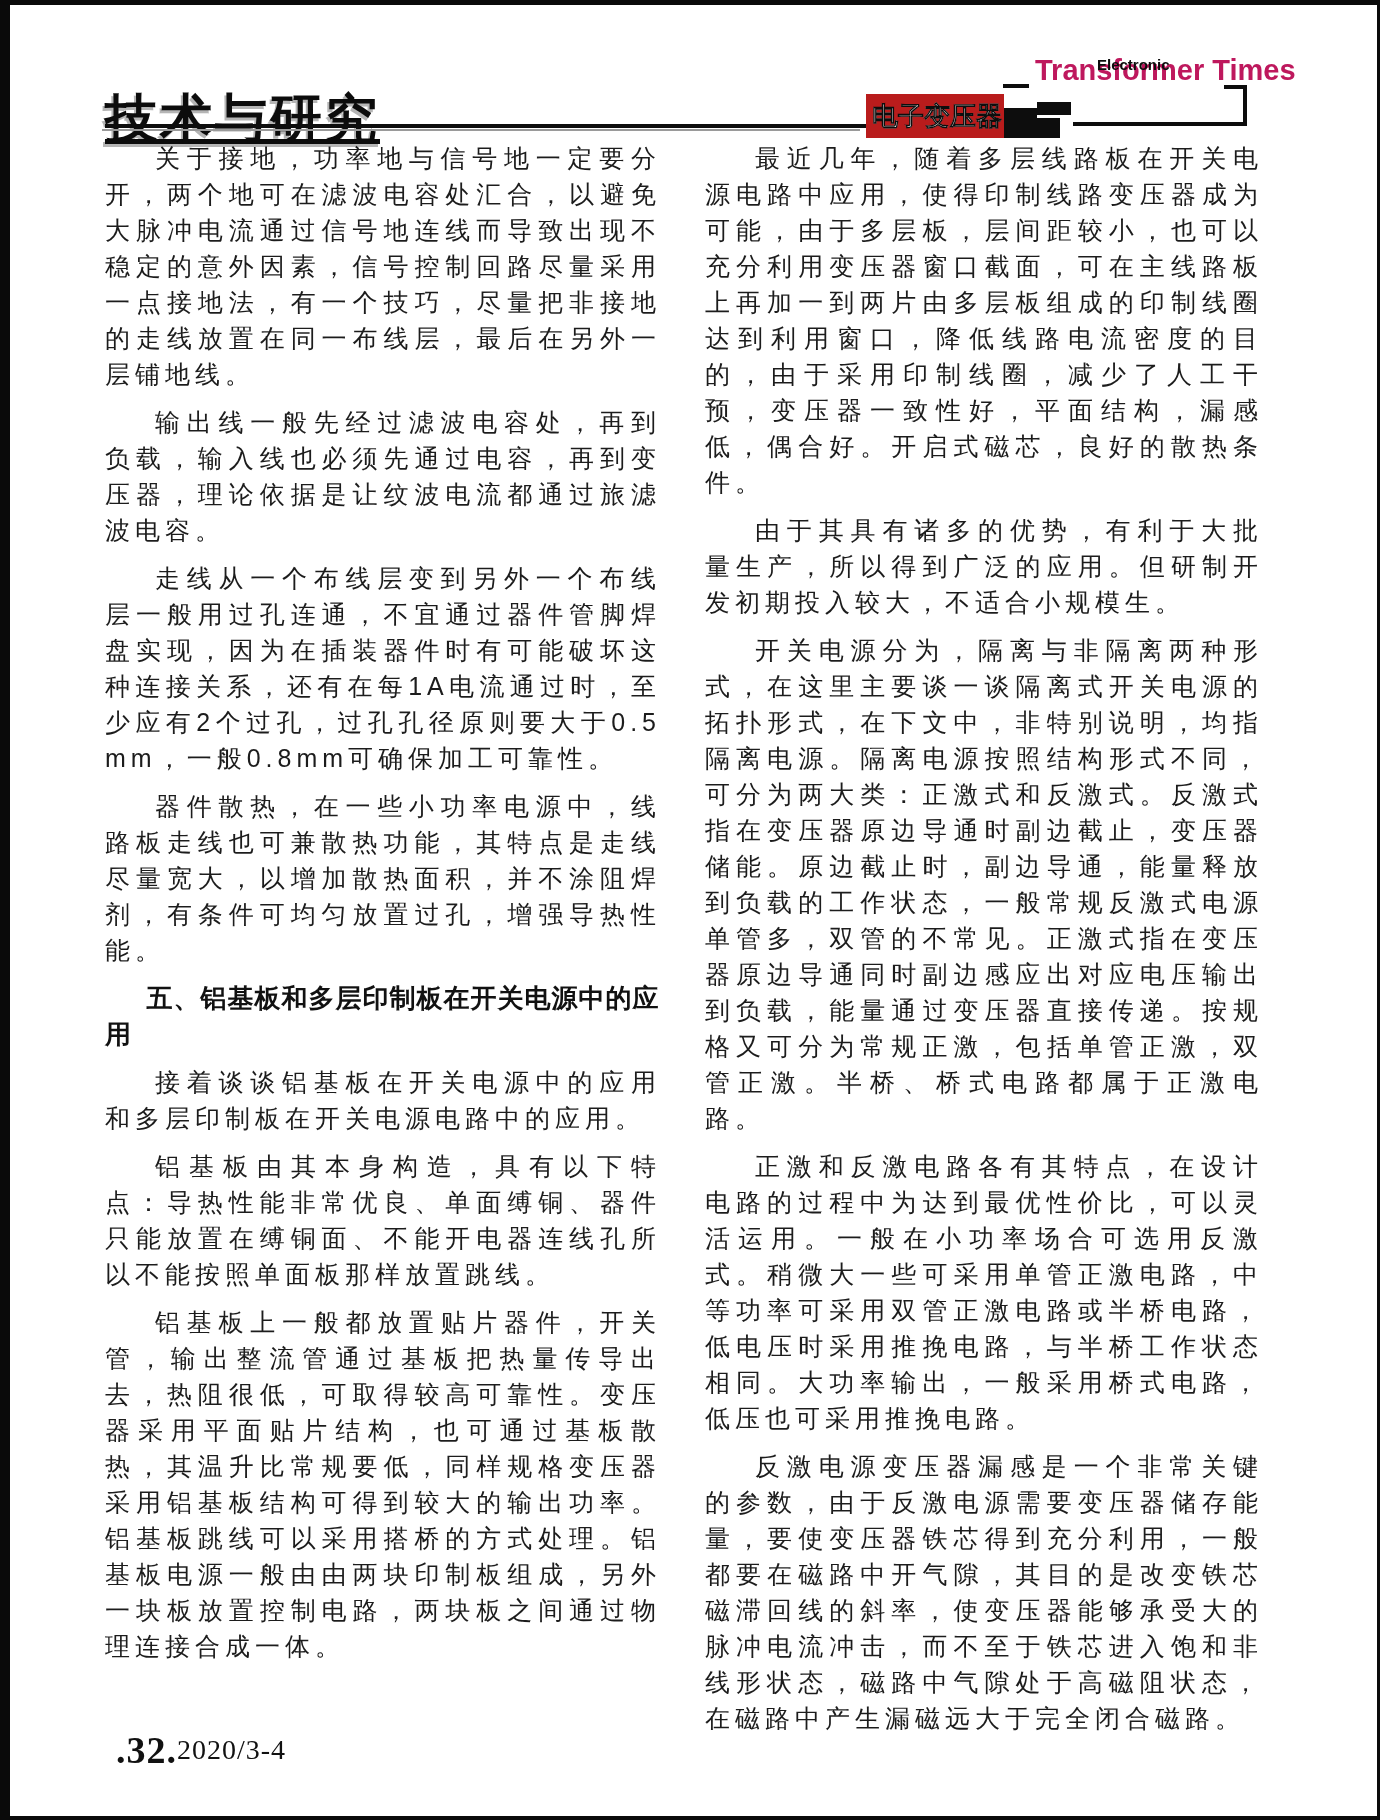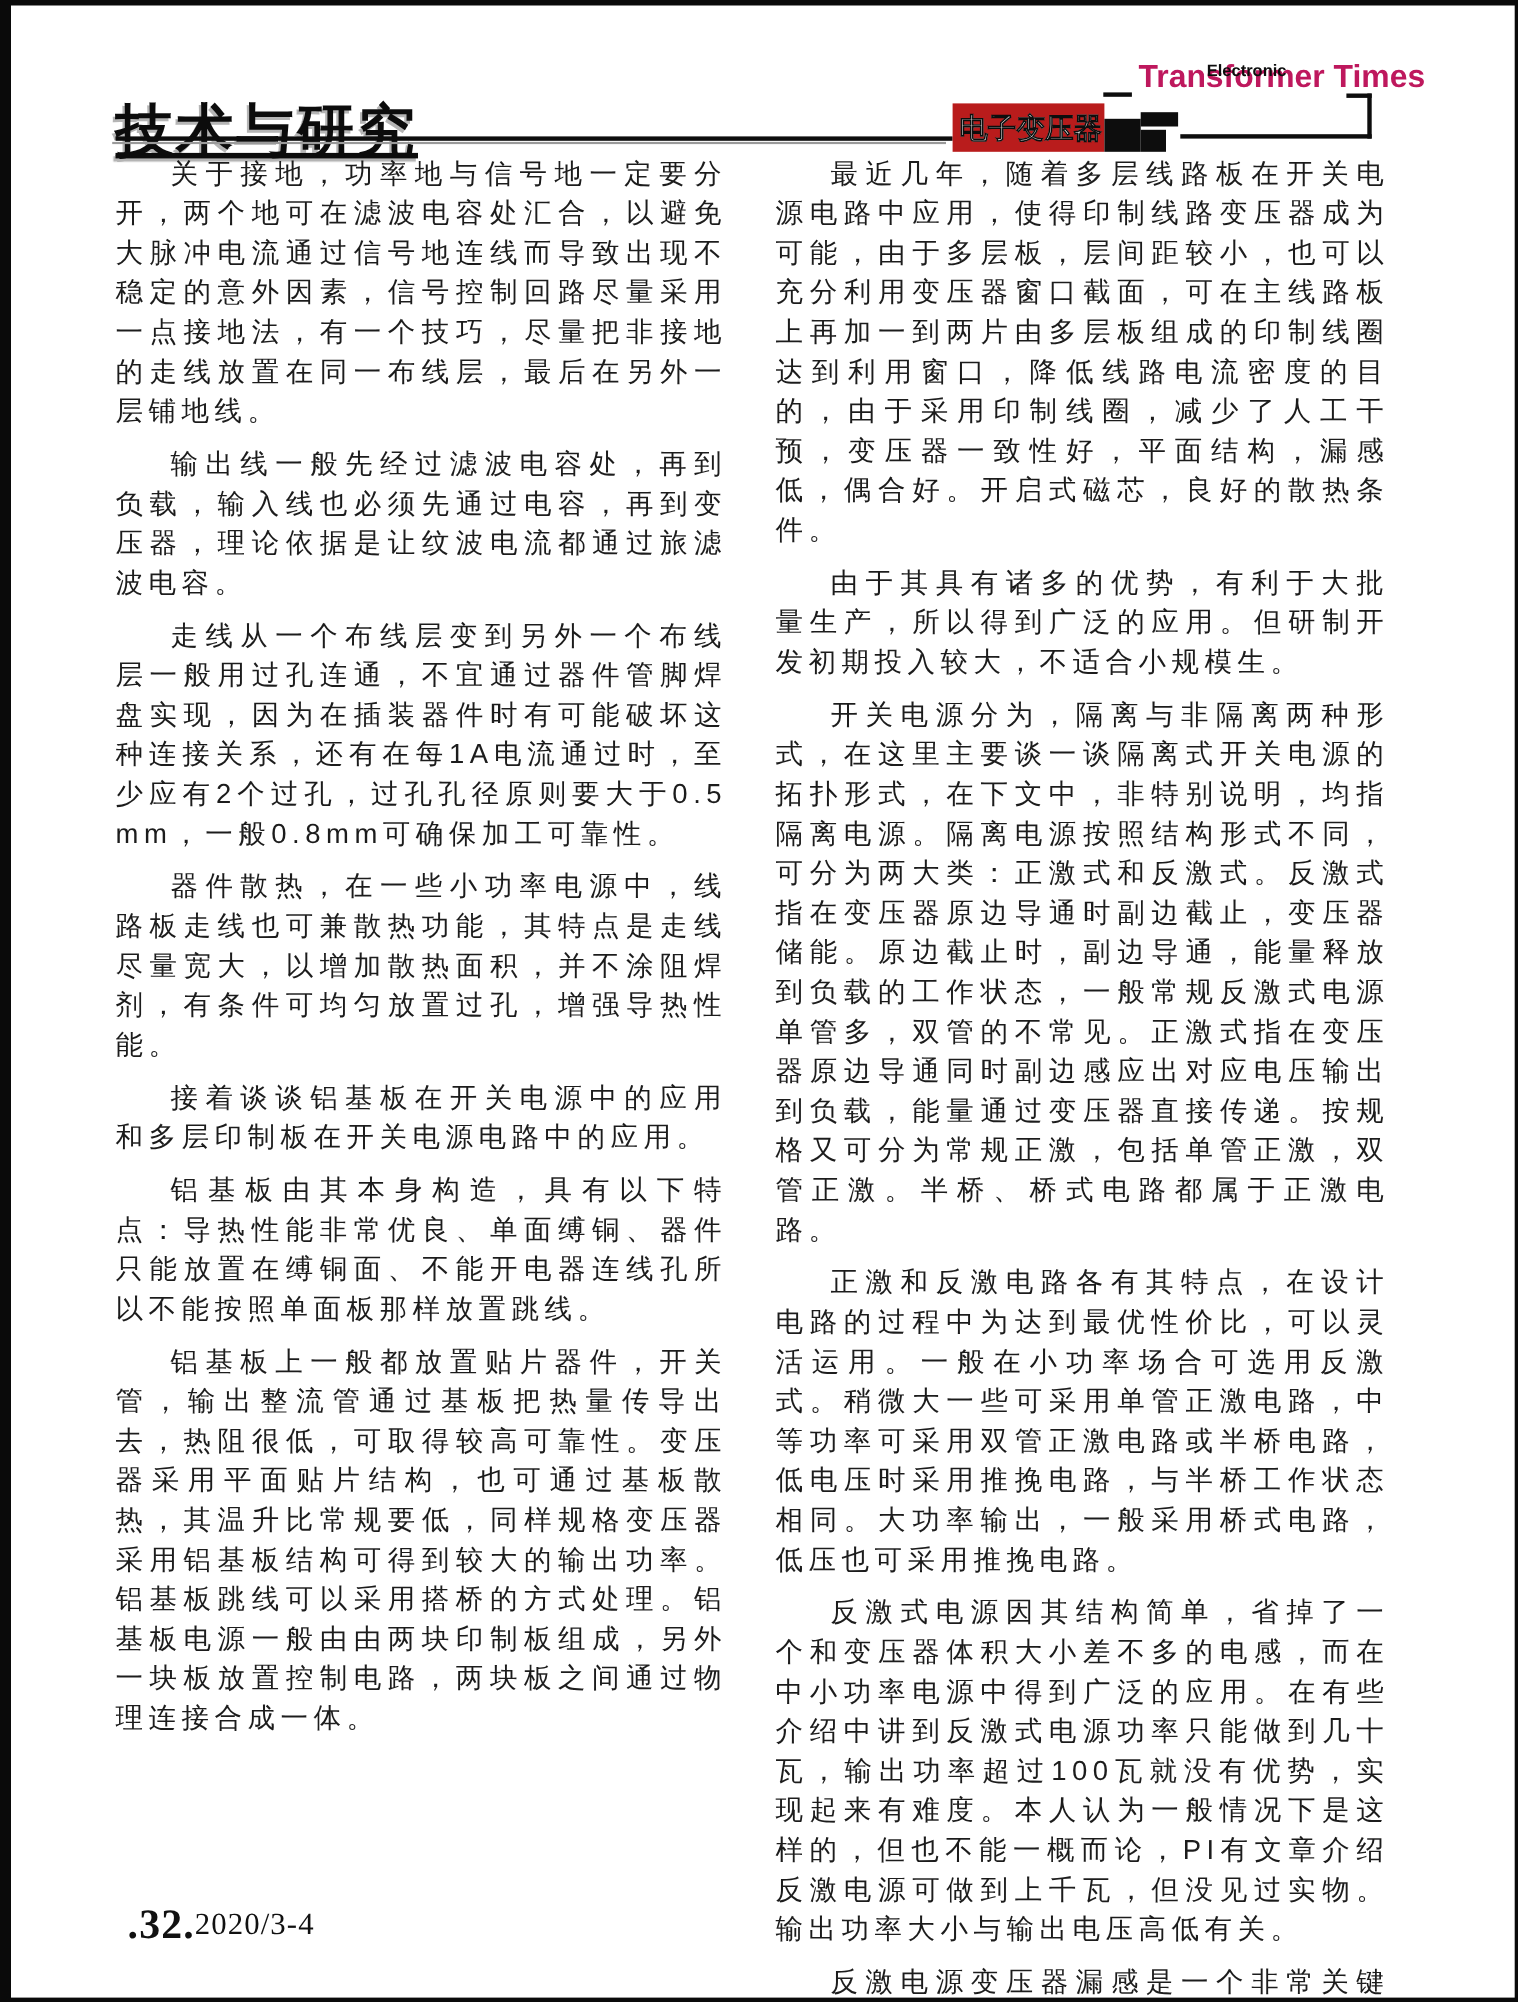--- a/index.html
+++ b/index.html
@@ -128,30 +128,30 @@
   </div>
   <div class="en-dash-right"></div>
   <div class="en-corner-v"></div>
   <div class="en-corner-h"></div>
 
   <div class="col col-left">
       <p class="body-para">关于接地，功率地与信号地一定要分开，两个地可在滤波电容处汇合，以避免大脉冲电流通过信号地连线而导致出现不稳定的意外因素，信号控制回路尽量采用一点接地法，有一个技巧，尽量把非接地的走线放置在同一布线层，最后在另外一层铺地线。</p>
       <p class="body-para">输出线一般先经过滤波电容处，再到负载，输入线也必须先通过电容，再到变压器，理论依据是让纹波电流都通过旅滤波电容。</p>
       <p class="body-para">走线从一个布线层变到另外一个布线层一般用过孔连通，不宜通过器件管脚焊盘实现，因为在插装器件时有可能破坏这种连接关系，还有在每1A电流通过时，至少应有2个过孔，过孔孔径原则要大于0.5mm，一般0.8mm可确保加工可靠性。</p>
       <p class="body-para">器件散热，在一些小功率电源中，线路板走线也可兼散热功能，其特点是走线尽量宽大，以增加散热面积，并不涂阻焊剂，有条件可均匀放置过孔，增强导热性能。</p>
+      <h2 class="col-heading">五、铝基板和多层印制板在开关电源中的应用</h2>
       <p class="body-para">接着谈谈铝基板在开关电源中的应用和多层印制板在开关电源电路中的应用。</p>
       <p class="body-para">铝基板由其本身构造，具有以下特点：导热性能非常优良、单面缚铜、器件只能放置在缚铜面、不能开电器连线孔所以不能按照单面板那样放置跳线。</p>
       <p class="body-para">铝基板上一般都放置贴片器件，开关管，输出整流管通过基板把热量传导出去，热阻很低，可取得较高可靠性。变压器采用平面贴片结构，也可通过基板散热，其温升比常规要低，同样规格变压器采用铝基板结构可得到较大的输出功率。铝基板跳线可以采用搭桥的方式处理。铝基板电源一般由由两块印制板组成，另外一块板放置控制电路，两块板之间通过物理连接合成一体。</p>
     </div>
   <div class="col col-right">
       <p class="body-para">最近几年，随着多层线路板在开关电源电路中应用，使得印制线路变压器成为可能，由于多层板，层间距较小，也可以充分利用变压器窗口截面，可在主线路板上再加一到两片由多层板组成的印制线圈达到利用窗口，降低线路电流密度的目的，由于采用印制线圈，减少了人工干预，变压器一致性好，平面结构，漏感低，偶合好。开启式磁芯，良好的散热条件。</p>
       <p class="body-para">由于其具有诸多的优势，有利于大批量生产，所以得到广泛的应用。但研制开发初期投入较大，不适合小规模生。</p>
       <p class="body-para">开关电源分为，隔离与非隔离两种形式，在这里主要谈一谈隔离式开关电源的拓扑形式，在下文中，非特别说明，均指隔离电源。隔离电源按照结构形式不同，可分为两大类：正激式和反激式。反激式指在变压器原边导通时副边截止，变压器储能。原边截止时，副边导通，能量释放到负载的工作状态，一般常规反激式电源单管多，双管的不常见。正激式指在变压器原边导通同时副边感应出对应电压输出到负载，能量通过变压器直接传递。按规格又可分为常规正激，包括单管正激，双管正激。半桥、桥式电路都属于正激电路。</p>
       <p class="body-para">正激和反激电路各有其特点，在设计电路的过程中为达到最优性价比，可以灵活运用。一般在小功率场合可选用反激式。稍微大一些可采用单管正激电路，中等功率可采用双管正激电路或半桥电路，低电压时采用推挽电路，与半桥工作状态相同。大功率输出，一般采用桥式电路，低压也可采用推挽电路。</p>
-      <p class="body-para">反激式电源因其结构简单，省掉了一个和变压器体积大小差不多的电感，而在中小功率电源中得到广泛的应用。在有些介绍中讲到反激式电源功率只能做到几十瓦，输出功率超过100瓦就没有优势，实现起来有难度。本人认为一般情况下是这样的，但也不能一概而论，PI有文章介绍反激电源可做到上千瓦，但没见过实物。输出功率大小与输出电压高低有关。</p>
       <p class="body-para">反激电源变压器漏感是一个非常关键的参数，由于反激电源需要变压器储存能量，要使变压器铁芯得到充分利用，一般都要在磁路中开气隙，其目的是改变铁芯磁滞回线的斜率，使变压器能够承受大的脉冲电流冲击，而不至于铁芯进入饱和非线形状态，磁路中气隙处于高磁阻状态，在磁路中产生漏磁远大于完全闭合磁路。</p>
     </div>
 
   <div class="footer">
     <span class="pg">.32.</span>
     <span class="issue">2020/3-4</span>
   </div>
 
 </div>
 

